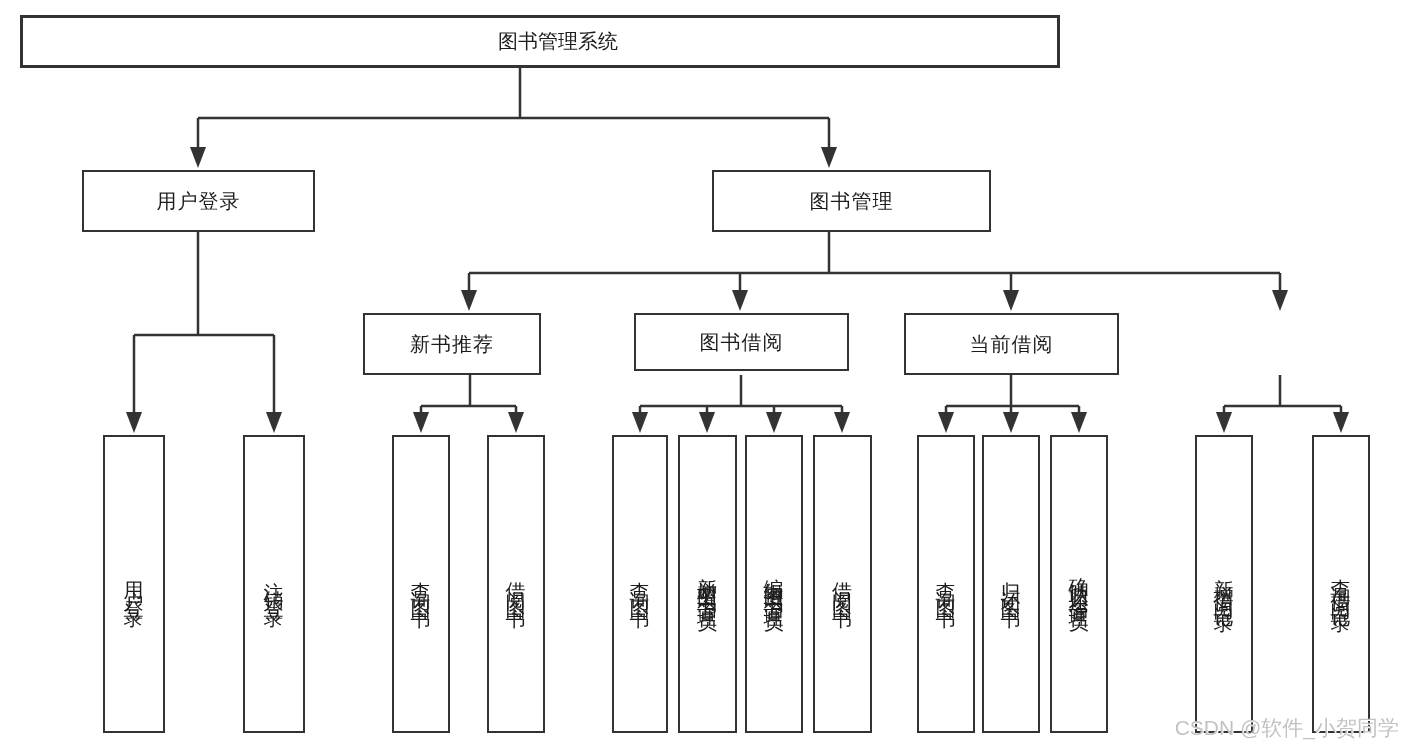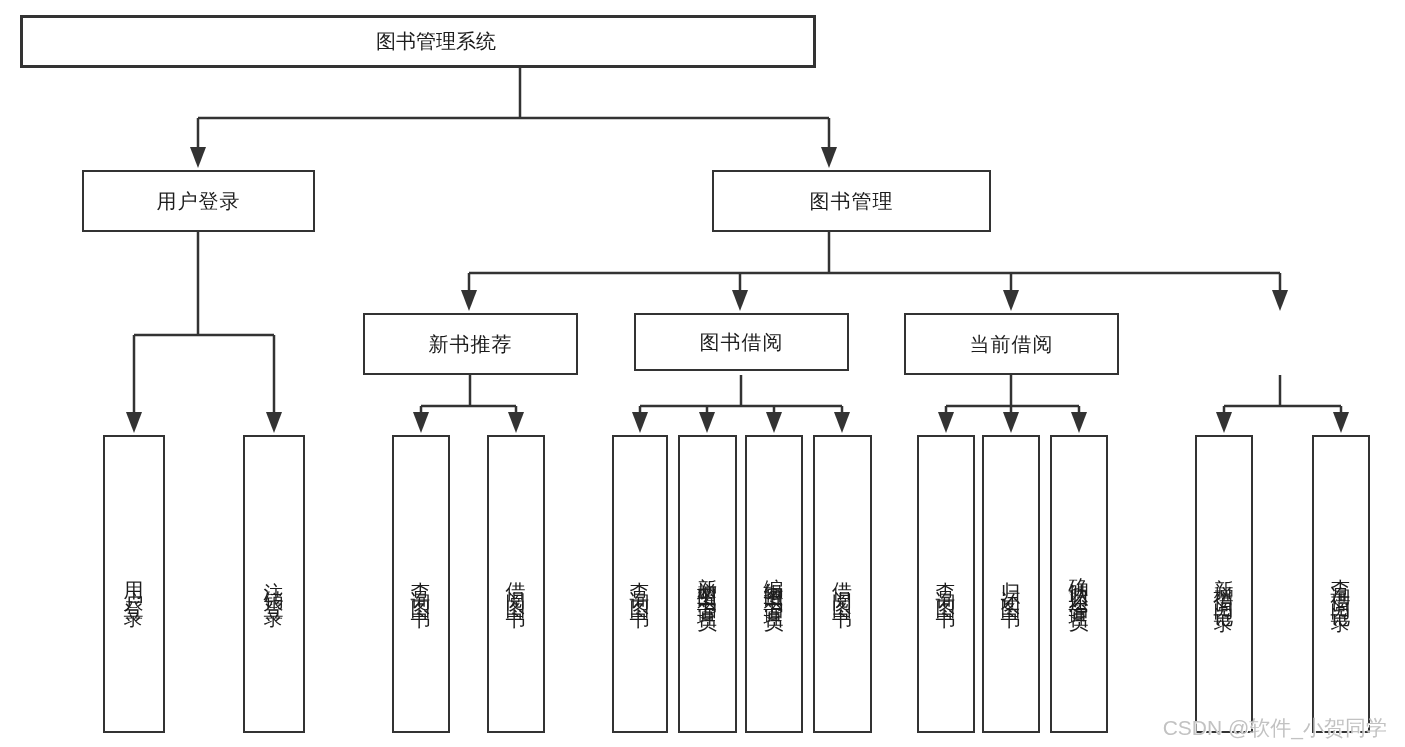--- a/index.html
+++ b/index.html
@@ -46,21 +46,21 @@
   }
   .vtext {
     writing-mode: vertical-rl;
     text-orientation: upright;
     letter-spacing: 9px;
     line-height: 1;
     max-height: 288px;
   }
   .watermark {
     position: absolute;
-    right: 18px;
+    right: 6px;
     bottom: 5px;
     font-size: 21px;
     color: #c2c2c2;
     text-shadow: 1px 1px 0 #ffffff;
     z-index: 2;
     white-space: nowrap;
     margin-top: 12px;
   }
 </style>
 </head>
@@ -116,32 +116,32 @@
       <line x1="1079" y1="406" x2="1079" y2="418" stroke="#333333" stroke-width="2.5"></line>
       <polygon points="1071,412 1087,412 1079,433" fill="#333333"></polygon>
       <line x1="1280" y1="375" x2="1280" y2="406" stroke="#333333" stroke-width="2.5"></line>
       <line x1="1224" y1="406" x2="1341" y2="406" stroke="#333333" stroke-width="2.5"></line>
       <line x1="1224" y1="406" x2="1224" y2="418" stroke="#333333" stroke-width="2.5"></line>
       <polygon points="1216,412 1232,412 1224,433" fill="#333333"></polygon>
       <line x1="1341" y1="406" x2="1341" y2="418" stroke="#333333" stroke-width="2.5"></line>
       <polygon points="1333,412 1349,412 1341,433" fill="#333333"></polygon>
     </svg>
 
-  <div class="node root" style="left:20px; top:15px; width:796px; height:53px;padding-left:36px;">
+  <div class="node root" style="left:20px; top:15px; width:1040px; height:53px;padding-left:36px;">
     <span>图书管理系统</span>
   </div>
 
   <div class="node h" style="left:82px; top:170px; width:233px; height:62px;">
     <span>用户登录</span>
   </div>
   <div class="node h" style="left:712px; top:170px; width:279px; height:62px;">
     <span>图书管理</span>
   </div>
 
-  <div class="node h" style="left:363px; top:313px; width:215px; height:62px;">
+  <div class="node h" style="left:363px; top:313px; width:178px; height:62px;">
     <span>新书推荐</span>
   </div>
   <div class="node h" style="left:634px; top:313px; width:215px; height:58px;">
     <span>图书借阅</span>
   </div>
   <div class="node h" style="left:904px; top:313px; width:215px; height:62px;">
     <span>当前借阅</span>
   </div>
 
   <div class="node leaf" style="left:103px; top:435px; width:62px; height:298px;">

